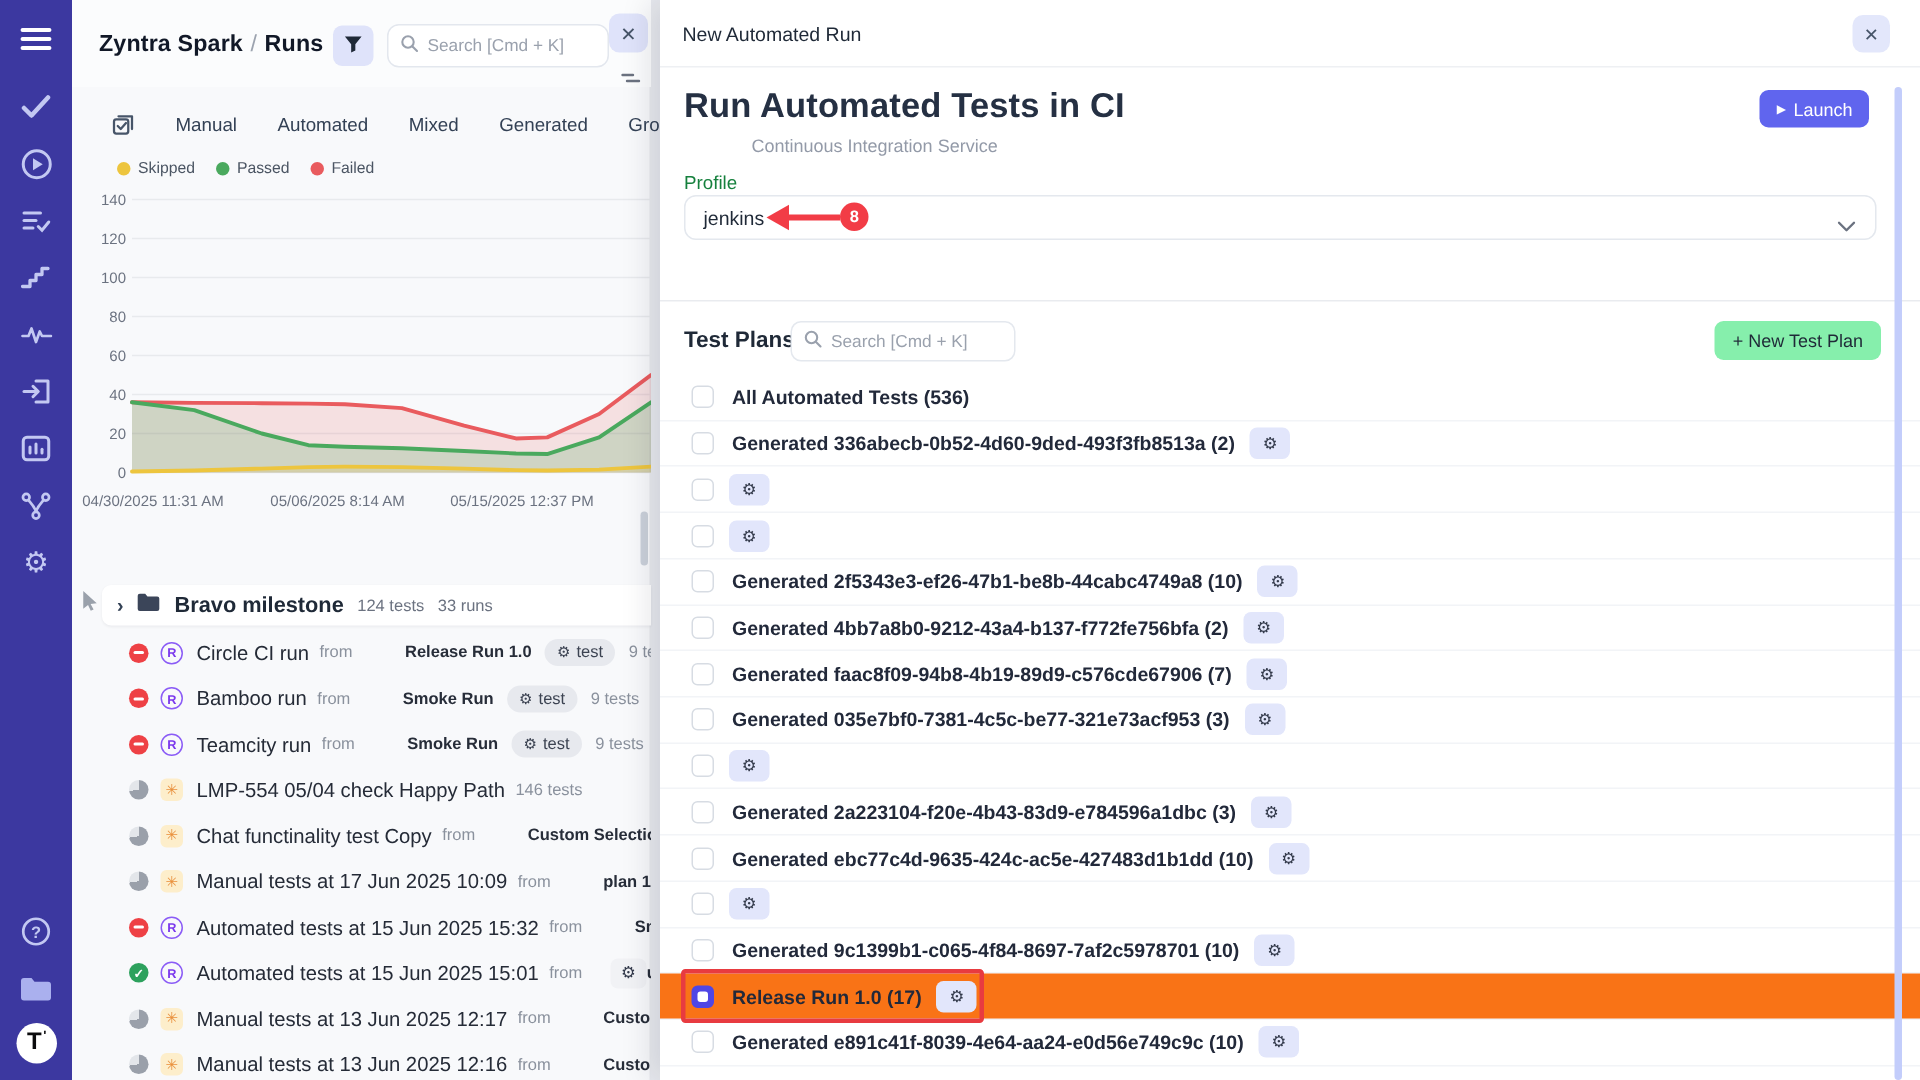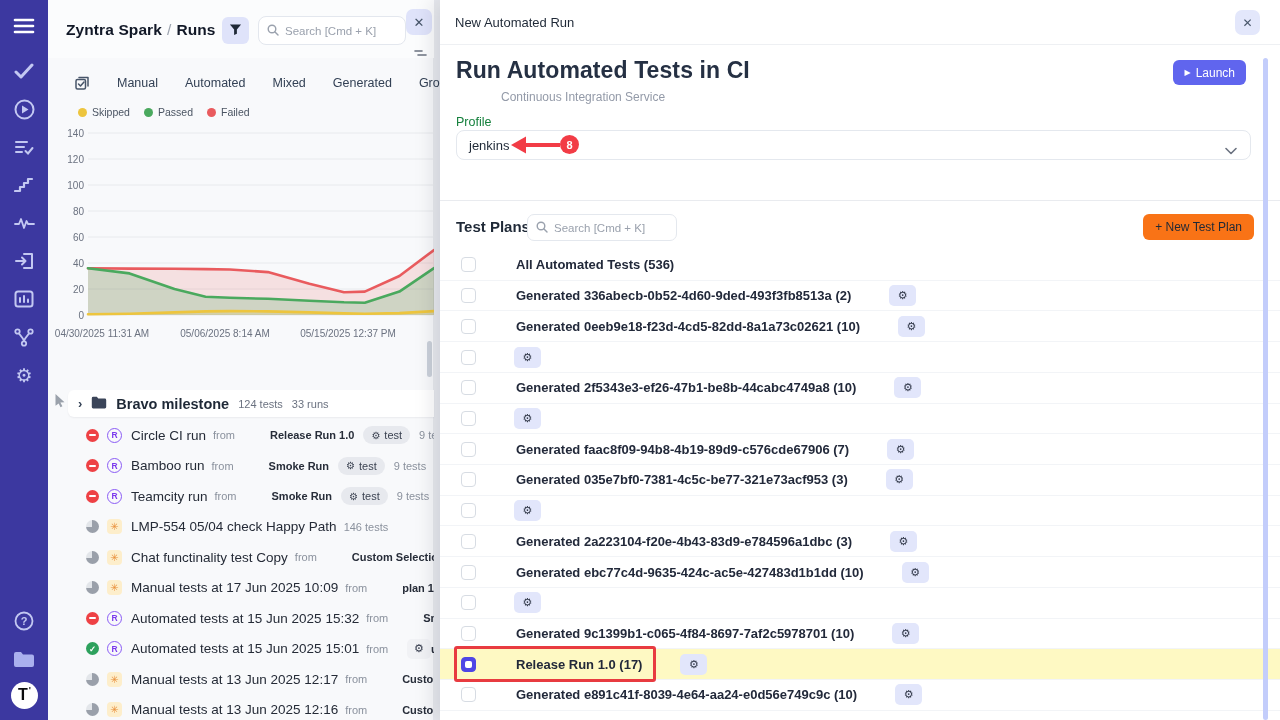--- a/index.html
+++ b/index.html
@@ -69,25 +69,25 @@
   #launch-btn .play { font-size:8px; }
   #profile-label { position:absolute; left:16px; top:115px; font-size:12.5px; color:#15803d; }
   #profile-select { position:absolute; left:16px; top:130px; width:795px; height:30px; border:1px solid #e4e8ee; border-radius:8px; background:#fff; display:flex; align-items:center; padding:0 12px; font-size:13px; color:#1f2937; cursor:pointer; }
   #profile-chevron { position:absolute; right:13px; top:12px; color:#6b7280; }
   #divider-1 { position:absolute; left:0; top:200px; width:840px; height:1px; background:#e9ebef; }
 
   #tp-heading { position:absolute; left:16px; top:218px; font-size:15px; font-weight:700; color:#1f2937; }
   #tp-search { position:absolute; left:87px; top:214px; width:150px; height:27px; background:#fff; border:1px solid #e4e8ee; border-radius:7px; display:flex; align-items:center; padding:0 8px; gap:6px; }
   #tp-search input { border:none; outline:none; width:105px; font-size:11.5px; color:#374151; background:transparent; font-family:"Liberation Sans",sans-serif; }
   #tp-search input::placeholder { color:#9aa1ad; }
-  #new-plan-btn { position:absolute; right:26px; top:214px; height:26px; padding:0 12px; background:#f97316; color:#1f2937; border:none; border-radius:6px; font-size:12px; cursor:pointer; font-family:"Liberation Sans",sans-serif; }
+  #new-plan-btn { position:absolute; right:26px; top:214px; height:26px; padding:0 12px; background:#86efac; color:#1f2937; border:none; border-radius:6px; font-size:12px; cursor:pointer; font-family:"Liberation Sans",sans-serif; }
 
   #plans-list { position:absolute; left:0; top:250px; width:840px; }
-  .plan-row { height:30.73px; display:flex; align-items:center; padding-left:21px; border-bottom:1px solid #f2f4f7;gap:28px; }
-  .plan-row.hl { background:#fef9c3; }
+  .plan-row { height:30.73px; display:flex; align-items:center; padding-left:21px; border-bottom:1px solid #f2f4f7; }
+  .plan-row.hl { background:#f97316; }
   .cb { width:15px; height:15px; border:1px solid #d7dce3; border-radius:4px; background:#fff; flex:0 0 15px; cursor:pointer; }
   .cb.checked { background:#4f46e5; border-color:#4f46e5; display:flex; align-items:center; justify-content:center; }
   .cb.checked::after { content:""; width:7px; height:7px; background:#fff; border-radius:2px; }
   .plan-label { font-size:13px; font-weight:600; color:#22293a; margin-left:12px; white-space:nowrap; }
   .gear-btn { margin-left:10px; width:27px; height:21px; background:#e2e6fb; border:none; border-radius:5px; color:#333a4b; font-size:11px; display:flex; align-items:center; justify-content:center; cursor:pointer; }
   #rp-scroll { position:absolute; right:12px; top:58px; width:5px; height:662px; border-radius:3px; background:#c3cdfb; }
 
   
   #annot-rect { position:absolute; left:14px; top:646px; width:202px; height:36px; border:3px solid #e83b40; border-radius:3px; pointer-events:none; }
   #annot-arrow { position:absolute; left:70px; top:134px; pointer-events:none; }
@@ -426,40 +426,40 @@
       </div>
       <div class="plan-row">
         <span class="cb"></span>
         <span class="plan-label">Generated 336abecb-0b52-4d60-9ded-493f3fb8513a (2)</span>
         <button class="gear-btn">
           <span>⚙</span>
         </button>
       </div>
       <div class="plan-row">
         <span class="cb"></span>
-        <span class="plan-label">Generated 0eeb9e18-f23d-4cd5-82dd-8a1a73c02621 (10)</span>
         <button class="gear-btn">
           <span>⚙</span>
         </button>
       </div>
       <div class="plan-row">
         <span class="cb"></span>
         <button class="gear-btn">
           <span>⚙</span>
         </button>
       </div>
       <div class="plan-row">
         <span class="cb"></span>
         <span class="plan-label">Generated 2f5343e3-ef26-47b1-be8b-44cabc4749a8 (10)</span>
         <button class="gear-btn">
           <span>⚙</span>
         </button>
       </div>
       <div class="plan-row">
         <span class="cb"></span>
+        <span class="plan-label">Generated 4bb7a8b0-9212-43a4-b137-f772fe756bfa (2)</span>
         <button class="gear-btn">
           <span>⚙</span>
         </button>
       </div>
       <div class="plan-row">
         <span class="cb"></span>
         <span class="plan-label">Generated faac8f09-94b8-4b19-89d9-c576cde67906 (7)</span>
         <button class="gear-btn">
           <span>⚙</span>
         </button>

